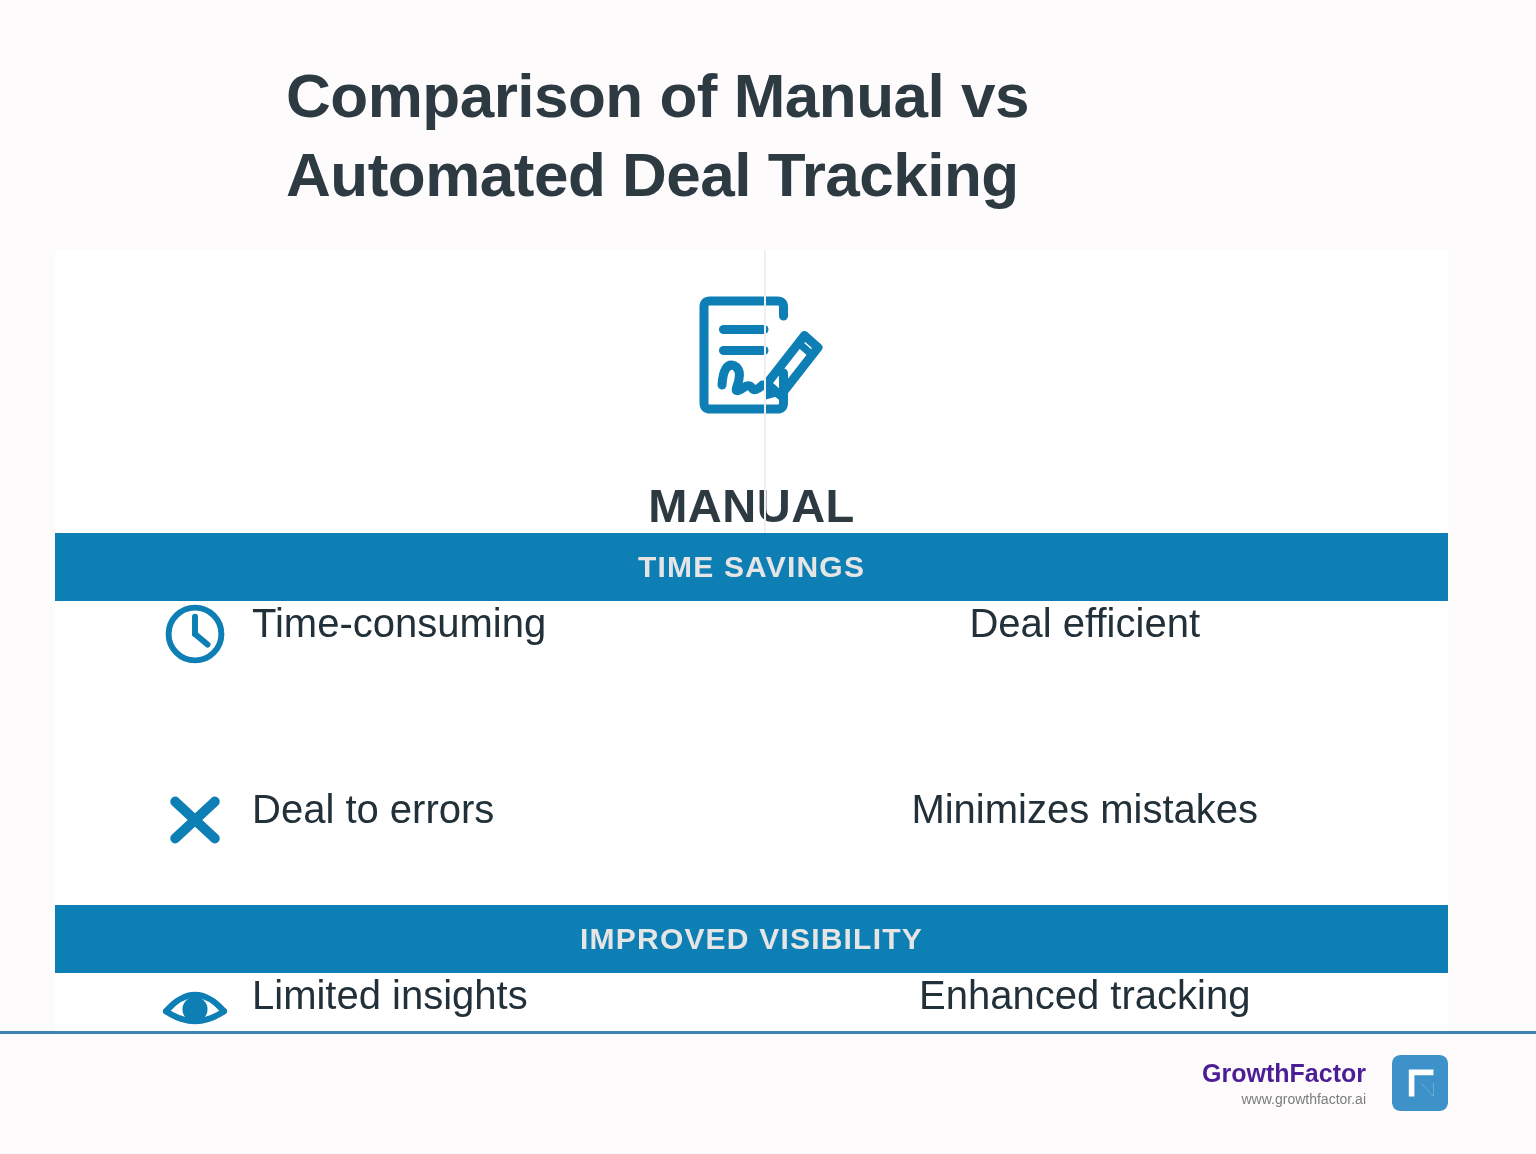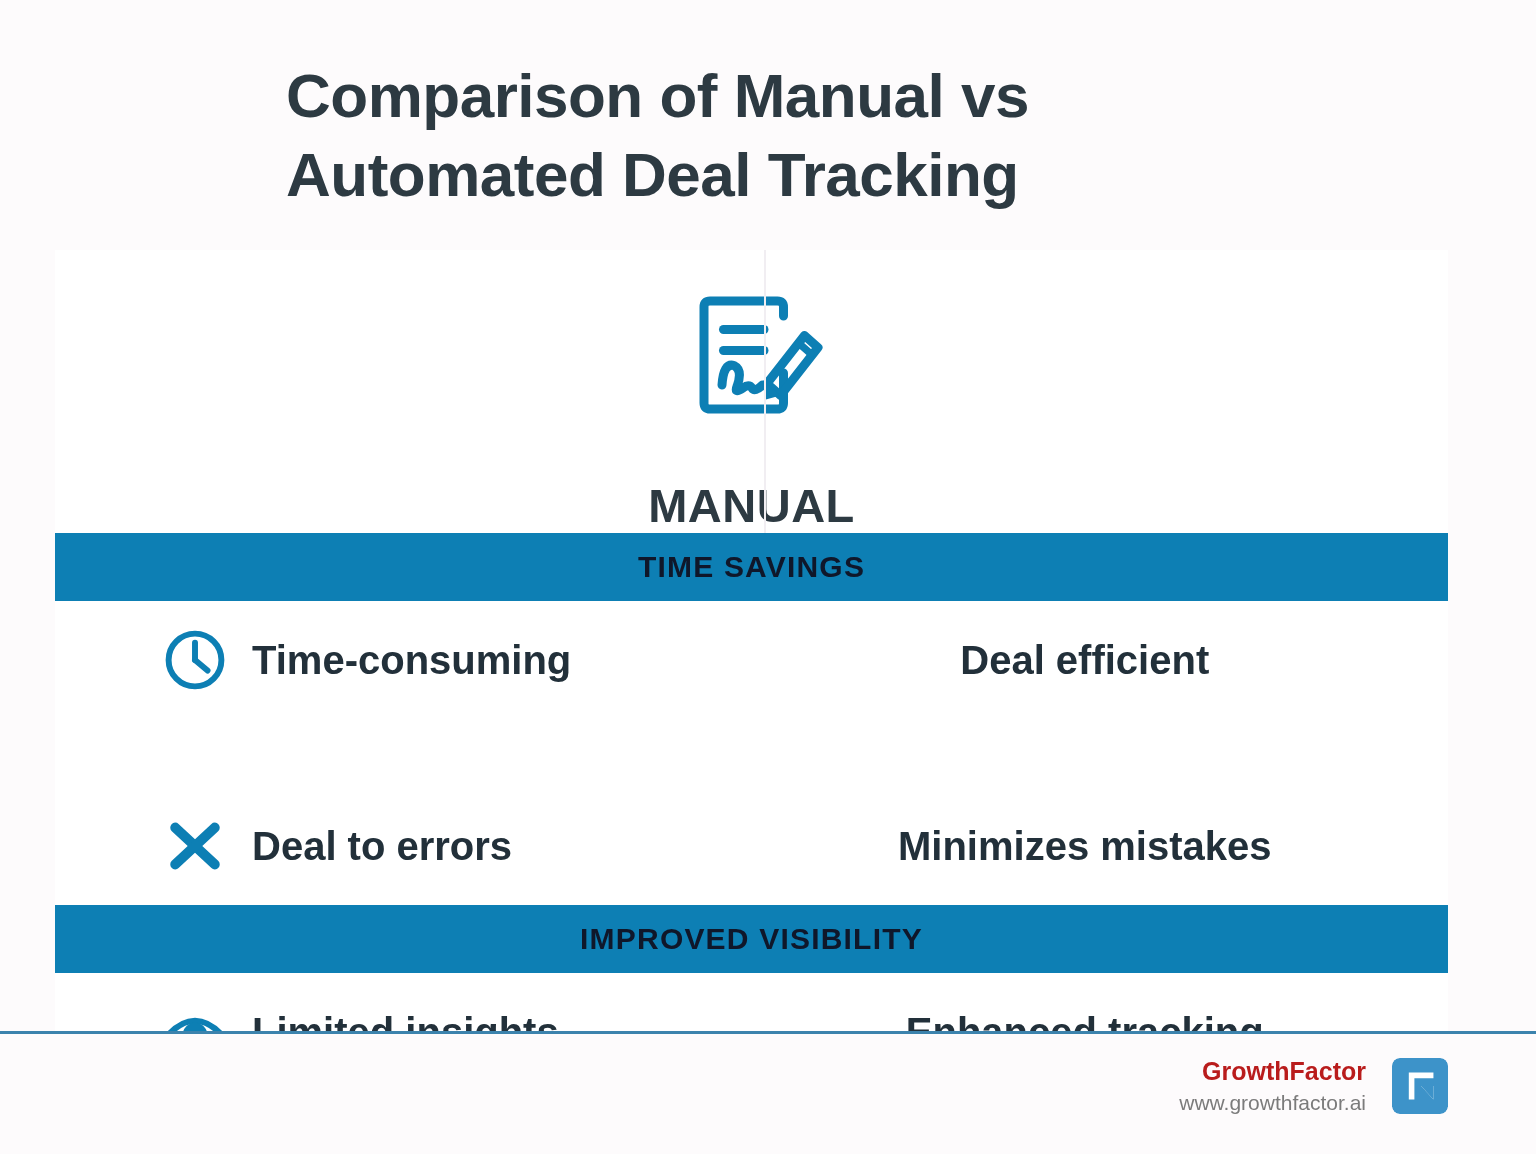--- a/index.html
+++ b/index.html
@@ -89,40 +89,39 @@
     position: absolute;
     left: 0;
     width: 1393px;
     height: 68px;
     background: #0d7fb4;
     display: flex;
     align-items: center;
     justify-content: center;
   }
   .section-bar-label {
-    color: #0f172a;
+    color: #e5e5e5;
     font-size: 30px;
     font-weight: bold;
     letter-spacing: 1.2px;
   }
 
   
   .content-row {
     position: absolute;
     left: 0;
     width: 1393px;
     height: 118px;
     display: flex;
   }
   .cell {
     flex: 1 1 50%;
     display: flex;
-    align-items: center;
+    align-items: flex-start;
     box-sizing: border-box;
-    font-weight: bold;
   }
   .cell-left {
     padding-left: 105px;
   }
   .cell-right {
     justify-content: center;
     padding-right: 30px;
   }
   .row-icon {
     width: 70px;
@@ -154,25 +153,25 @@
     display: flex;
     align-items: center;
     gap: 26px;
   }
   .footer-text {
     text-align: right;
   }
   .brand-name {
     font-size: 25px;
     font-weight: bold;
-    color: #b91c1c;
+    color: #4c1d95;
     line-height: 1.35;
   }
   .brand-url {
-    font-size: 21px;
+    font-size: 14px;
     color: #7b7b7b;
     line-height: 1.35;
   }
   .brand-logo {
     width: 56px;
     height: 56px;
   }
 </style>
 </head>
 <body>

